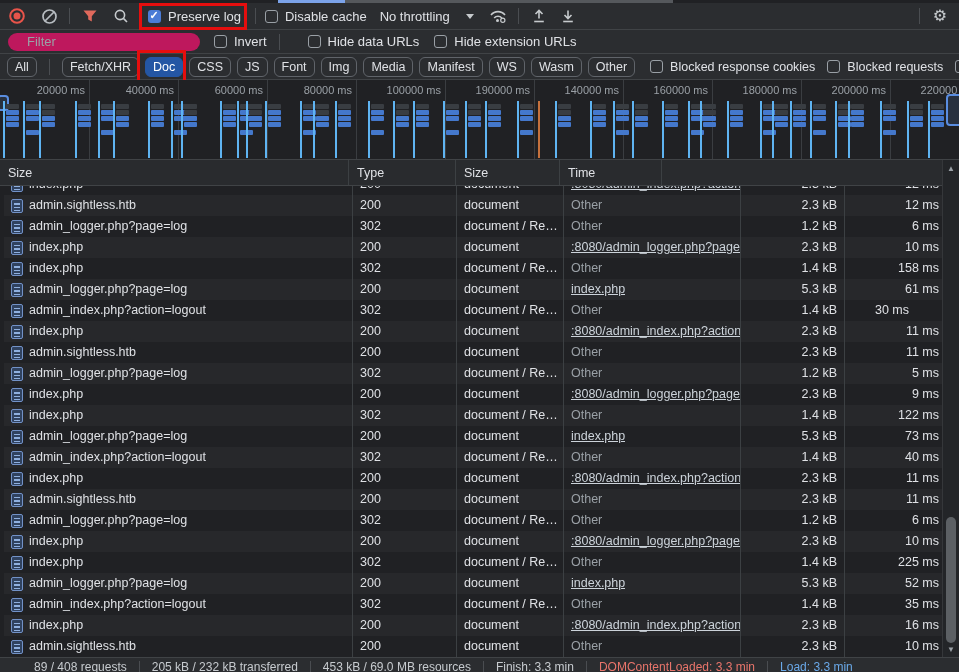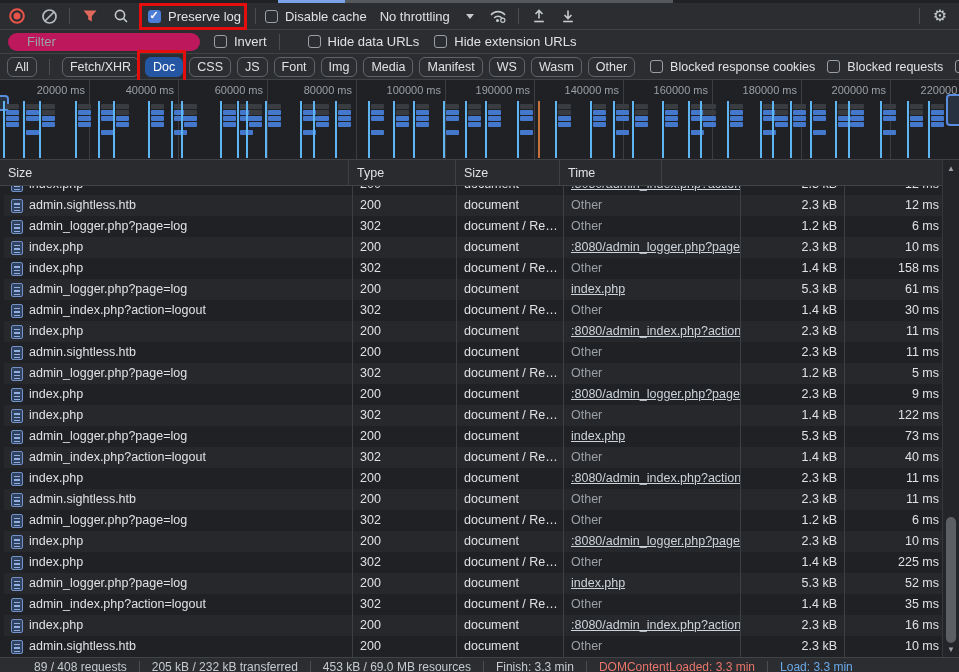--- a/index.html
+++ b/index.html
@@ -520,21 +520,21 @@
         <div class="cell" style="width: 349px;">
           <span class="doc-icon"></span>
           <span class="txt">admin_index.php?action=logout</span>
         </div>
         <div class="cell" style="width: 104px;">302</div>
         <div class="cell" style="width: 107px;">document / Re…</div>
         <div class="cell" style="width: 177px;">
           <span class="txt init-other">Other</span>
         </div>
         <div class="cell num" style="width: 104px;">1.4 kB</div>
-        <div class="cell num" style="width: 102px;">30 ms</div>
+        <div class="cell num" style="width: 102px; text-align: center;">30 ms</div>
       </div>
       <div class="row odd">
         <div class="cell" style="width: 349px;">
           <span class="doc-icon"></span>
           <span class="txt">index.php</span>
         </div>
         <div class="cell" style="width: 104px;">200</div>
         <div class="cell" style="width: 107px;">document</div>
         <div class="cell" style="width: 177px;">
           <span class="txt init-link">:8080/admin_index.php?action=</span>

